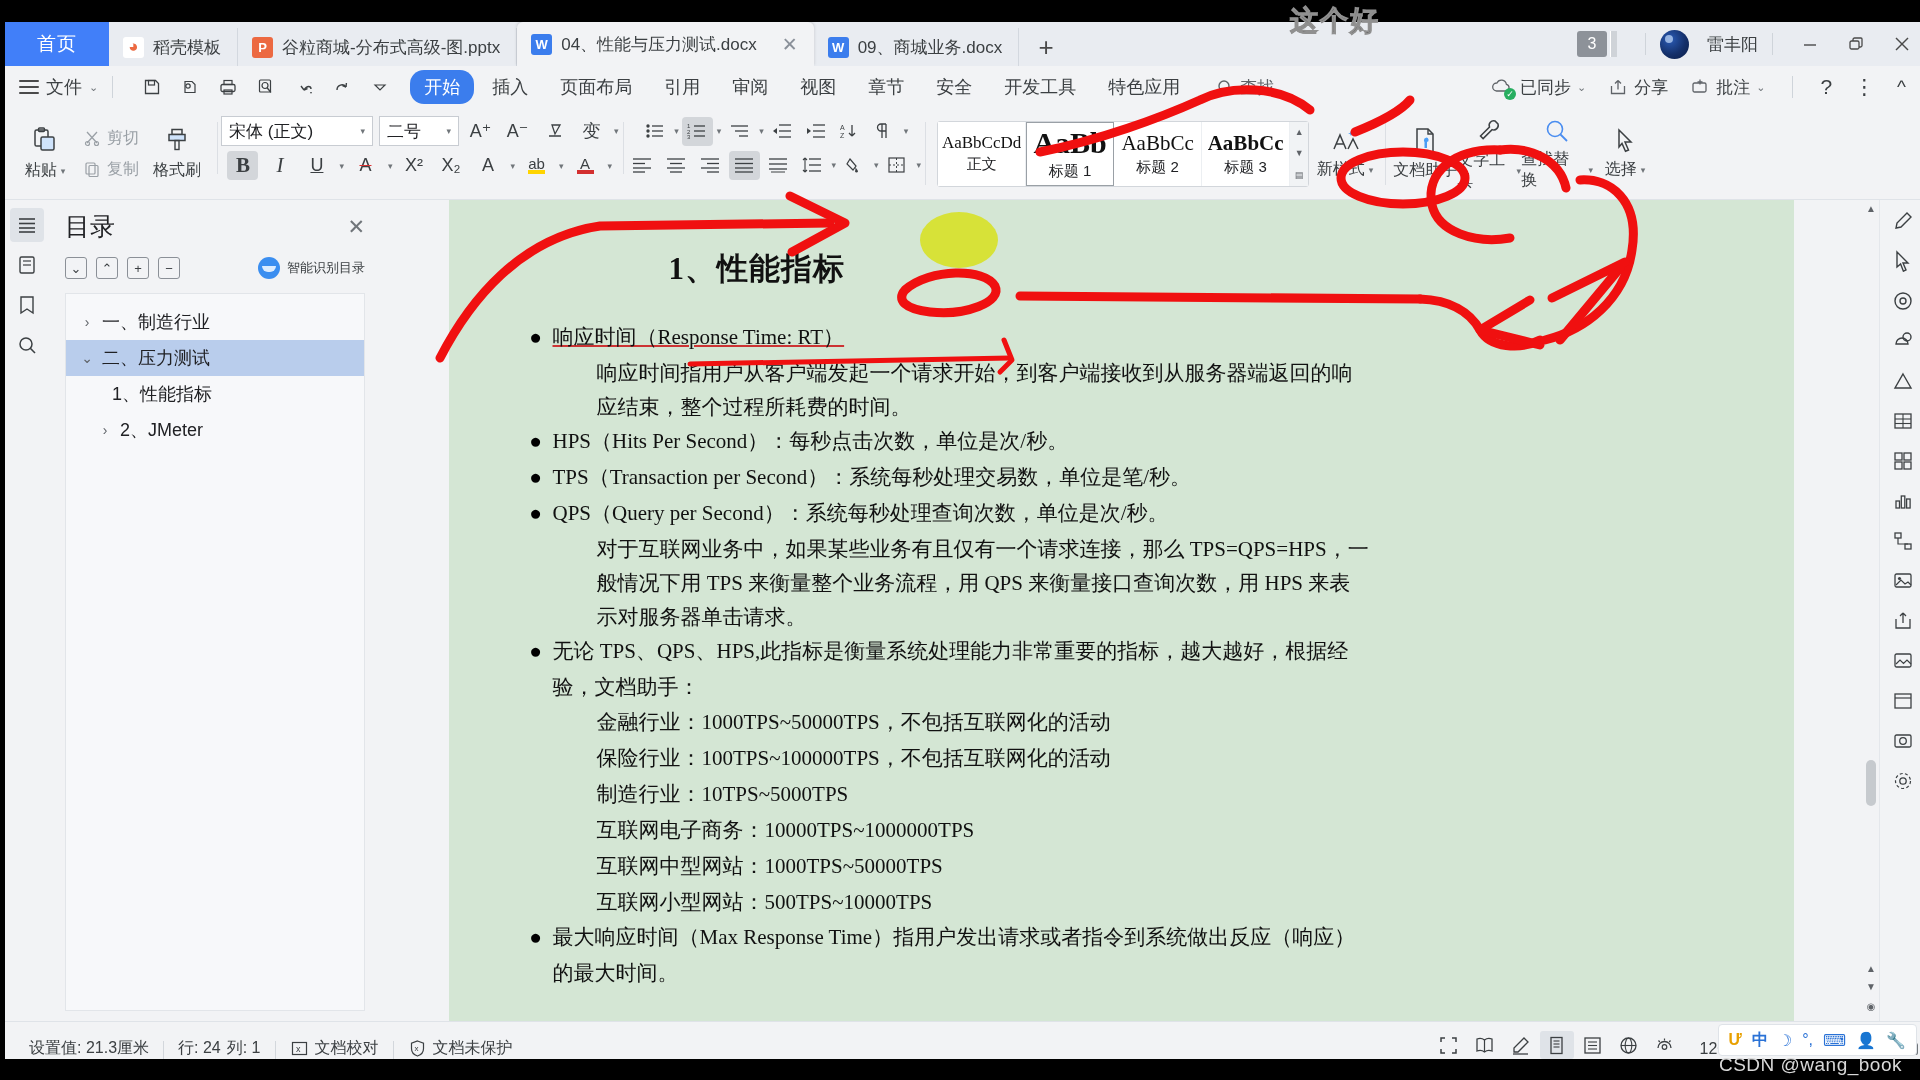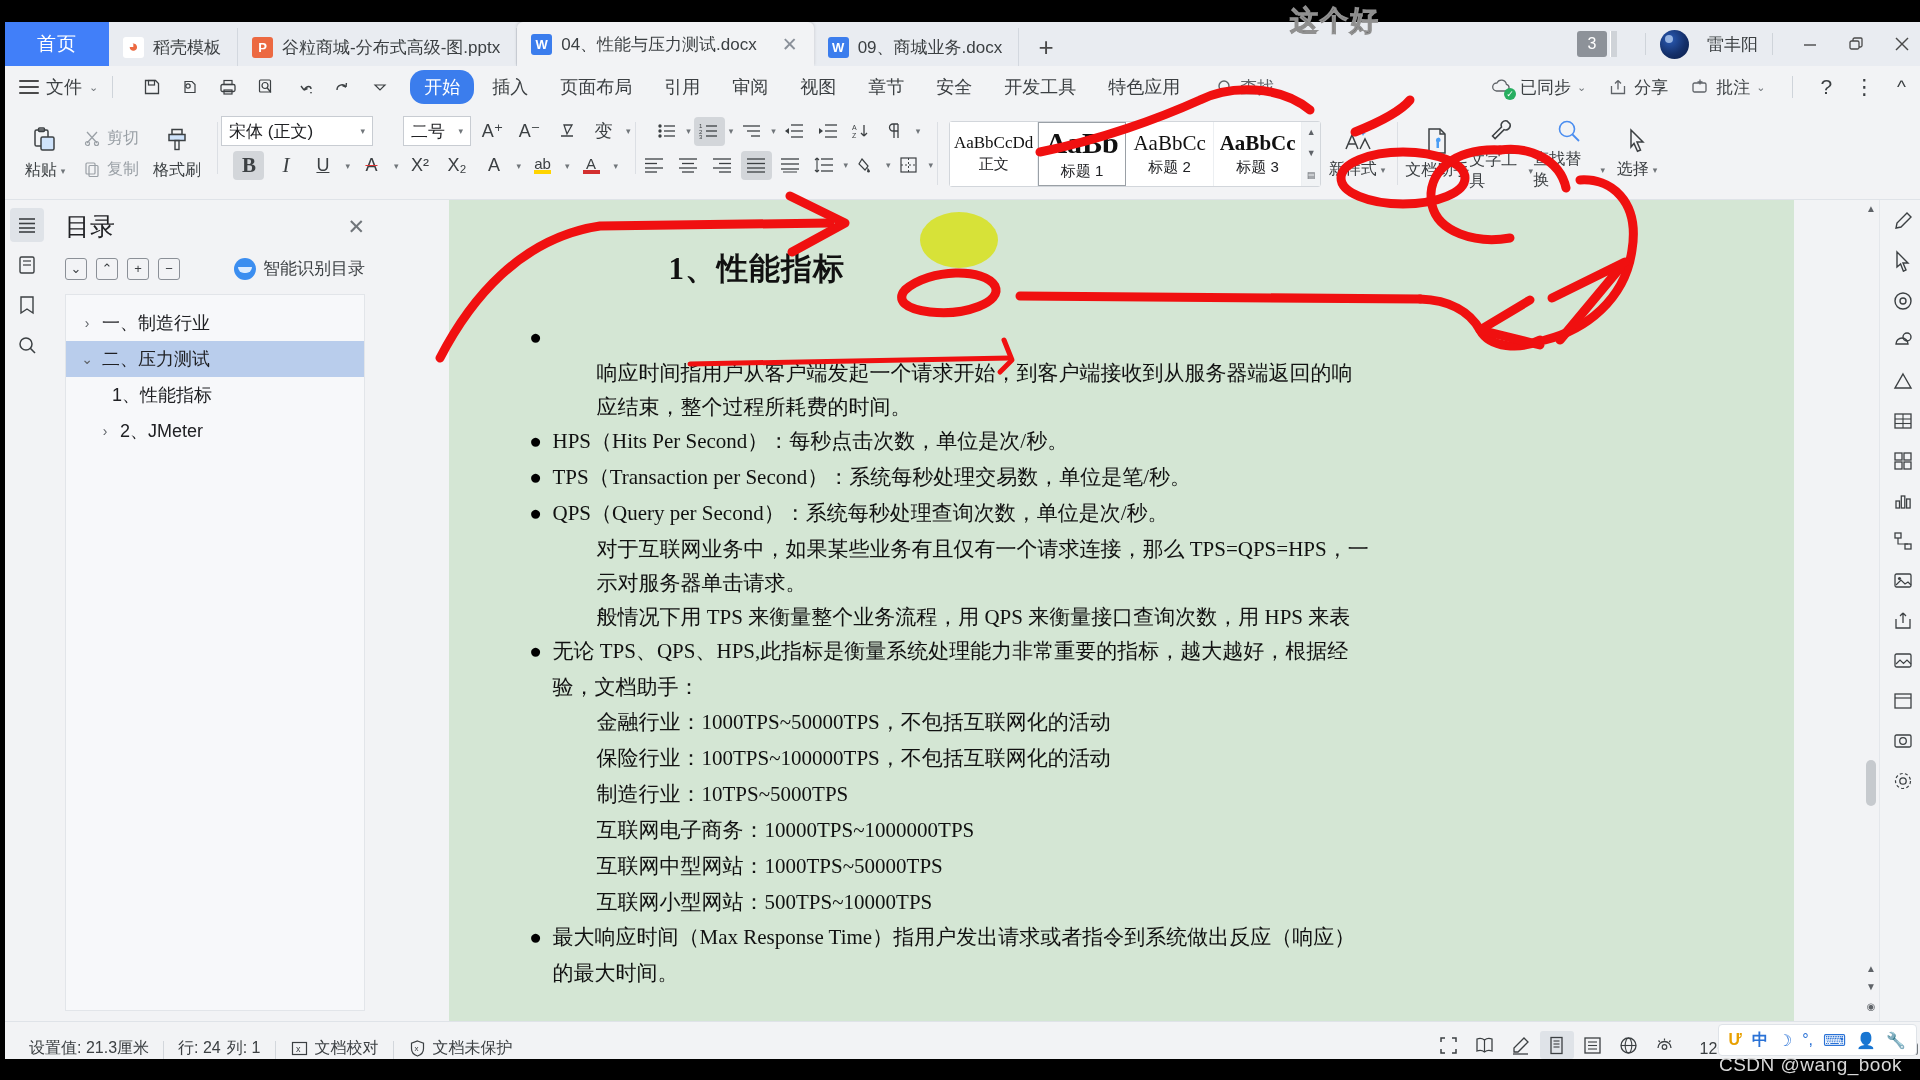--- a/index.html
+++ b/index.html
@@ -160,21 +160,21 @@
   .sm-btn { display: flex; align-items: center; gap: 6px; font-size: 16px; color: #9aa0a6; padding: 3px 6px; }
 
   .font-area { display: flex; flex-direction: column; justify-content: center; gap: 5px; height: 80px; padding: 0 4px; }
   .font-row { display: flex; align-items: center; gap: 6px; }
   .combo {
     height: 30px; border: 1px solid #c8ccd2; background: #fff; border-radius: 0;
     display: flex; align-items: center; justify-content: space-between;
     padding: 0 7px; font-size: 17px; color: #202124;
   }
   .combo.fontname { width: 152px; }
-  .combo.fontsize { width: 68px; margin-left: 24px; }
+  .combo.fontsize { width: 80px; }
   .ibtn {
     width: 31px; height: 29px; display: flex; align-items: center; justify-content: center;
     font-size: 18px; color: #3c4043; border-radius: 4px;
   }
   .ibtn.on { background: #d3d6da; }
   .ibtn.bold { font-weight: bold; font-family: "Liberation Serif", serif; font-size: 21px; }
   .ibtn.ital { font-style: italic; font-family: "Liberation Serif", serif; font-size: 21px; }
   .tiny-caret { font-size: 9px; color: #70757a; margin-left: 1px; }
 
   .para-area { display: flex; flex-direction: column; justify-content: center; gap: 5px; height: 80px; padding: 0 4px; }
@@ -217,21 +217,21 @@
   }
   .toc-head { display: flex; align-items: center; justify-content: space-between; }
   .toc-title { font-size: 25px; color: #202124; }
   .toc-close { font-size: 21px; color: #70757a; }
   .toc-tools { display: flex; align-items: center; margin-top: 14px; gap: 9px; }
   .toc-tool {
     width: 22px; height: 22px; border: 1px solid #8b9097; border-radius: 3px;
     display: flex; align-items: center; justify-content: center;
     font-size: 13px; color: #3c4043;
   }
-  .toc-ai { margin-left: auto; display: flex; align-items: center; gap: 7px; font-size: 17px; color: #3c4043; }
+  .toc-ai { margin-left: auto; display: flex; align-items: center; gap: 7px; font-size: 13px; color: #3c4043; }
   .ai-dot {
     width: 22px; height: 22px; border-radius: 50%; background: #3b8ef0;
     position: relative;
   }
   .ai-dot::before {
     content: ""; position: absolute; left: 4px; top: 9px; width: 14px; height: 6px;
     border-radius: 0 0 7px 7px; background: #dcecff;
   }
   .toc-list {
     margin-top: 14px; flex: 1; background: #f7f8fa; border: 1px solid #e2e5e9;
@@ -855,39 +855,40 @@
           </div>
         </div>
       </div>
 
       <div class="doc-wrap">
         <div class="page">
           <div class="doc-h1">1、性能指标</div>
 
           <div class="bullet-row">
             <span class="bullet">●</span>
+            <span class="btext u">响应时间（Response Time: RT）</span>
           </div>
           <div class="indent">响应时间指用户从客户端发起一个请求开始，到客户端接收到从服务器端返回的响</div>
           <div class="indent">应结束，整个过程所耗费的时间。</div>
 
           <div class="bullet-row">
             <span class="bullet">●</span>
             <span class="btext">HPS（Hits Per Second）：每秒点击次数，单位是次/秒。</span>
           </div>
           <div class="bullet-row">
             <span class="bullet">●</span>
             <span class="btext">TPS（Transaction per Second）：系统每秒处理交易数，单位是笔/秒。</span>
           </div>
           <div class="bullet-row">
             <span class="bullet">●</span>
             <span class="btext">QPS（Query per Second）：系统每秒处理查询次数，单位是次/秒。</span>
           </div>
           <div class="indent">对于互联网业务中，如果某些业务有且仅有一个请求连接，那么 TPS=QPS=HPS，一</div>
+          <div class="indent">般情况下用 TPS 来衡量整个业务流程，用 QPS 来衡量接口查询次数，用 HPS 来表</div>
           <div class="indent">示对服务器单击请求。</div>
-          <div class="indent">般情况下用 TPS 来衡量整个业务流程，用 QPS 来衡量接口查询次数，用 HPS 来表</div>
 
           <div class="bullet-row">
             <span class="bullet">●</span>
             <span class="btext">无论 TPS、QPS、HPS,此指标是衡量系统处理能力非常重要的指标，越大越好，根据经</span>
           </div>
           <div class="btext" style="margin-left:44px">验，文档助手：</div>
 
           <div class="indent2">金融行业：1000TPS~50000TPS，不包括互联网化的活动</div>
           <div class="indent2">保险行业：100TPS~100000TPS，不包括互联网化的活动</div>
           <div class="indent2">制造行业：10TPS~5000TPS</div>

